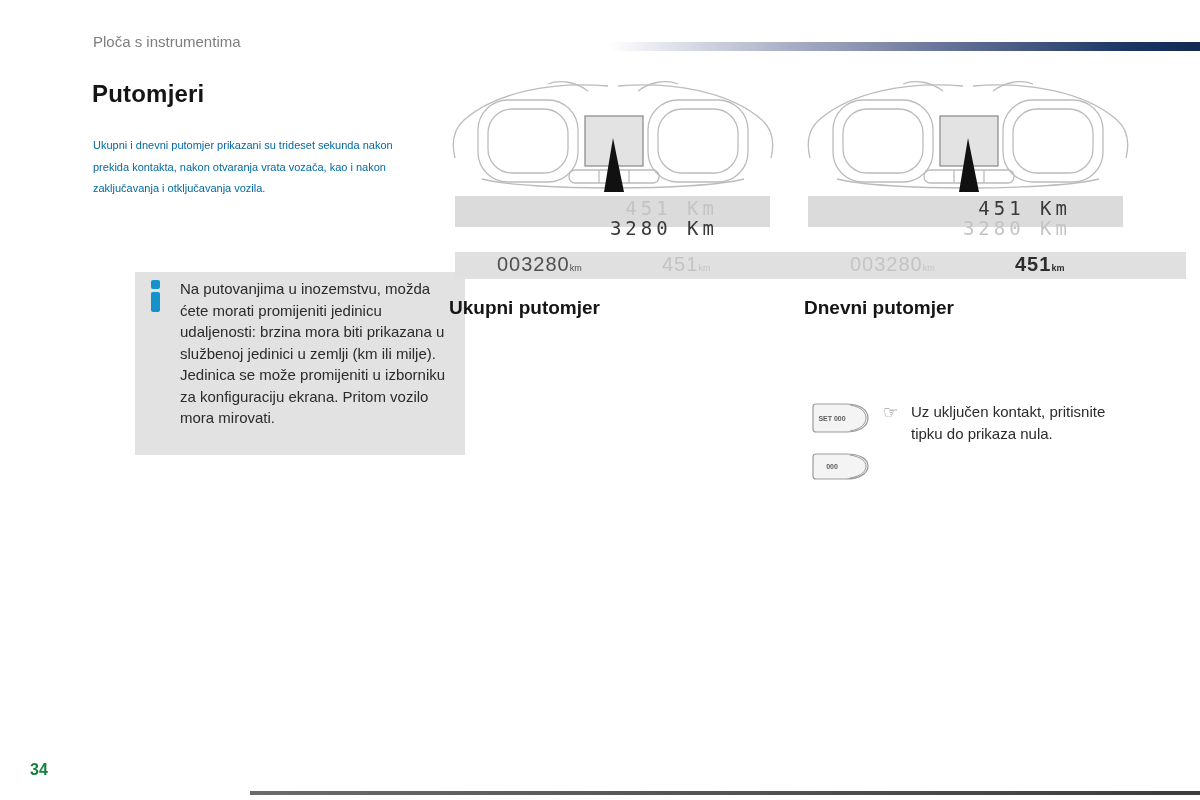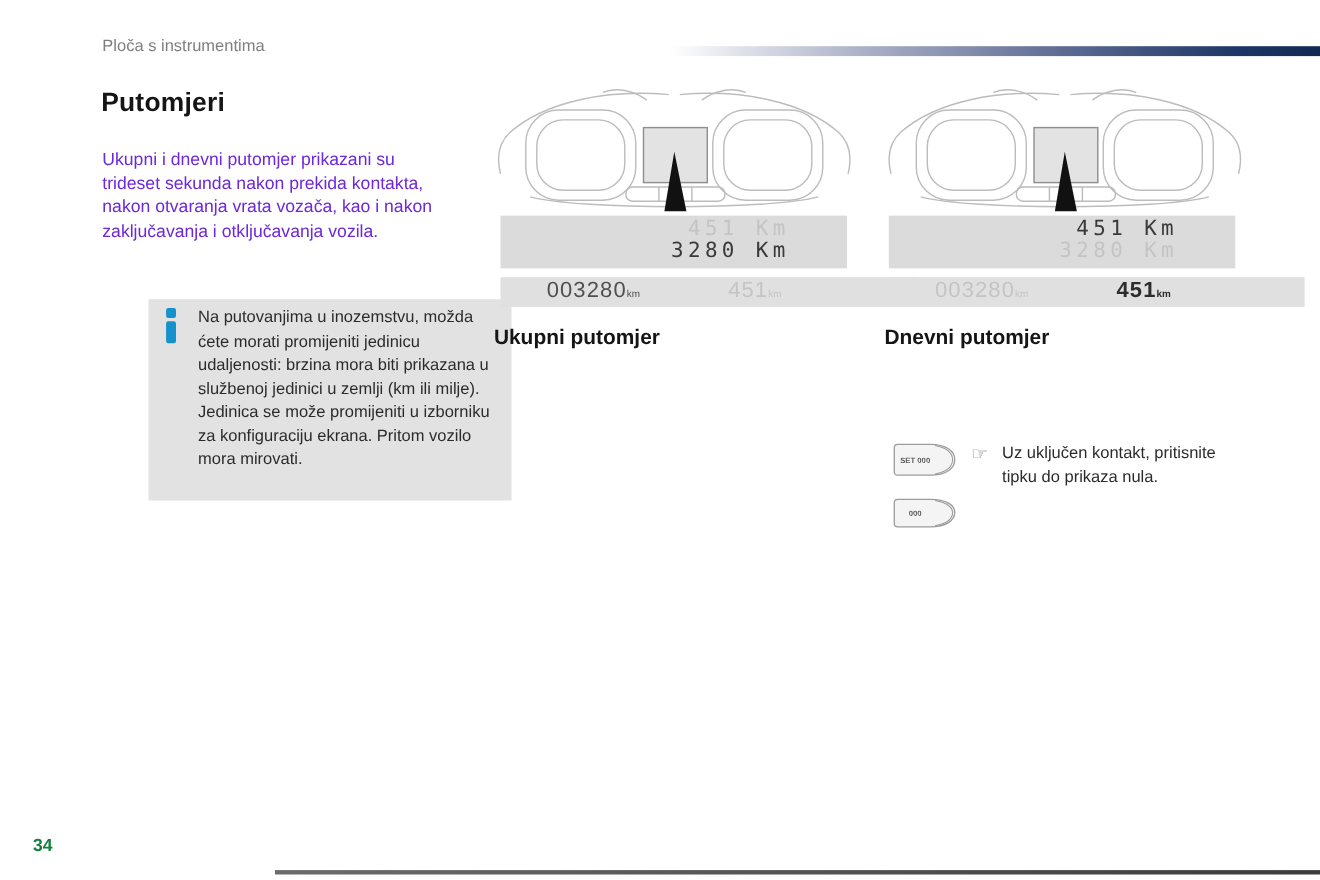--- a/index.html
+++ b/index.html
@@ -5,33 +5,33 @@
   html,body{margin:0;padding:0;background:#fff;}
   #page{position:relative;width:1200px;height:800px;background:#fff;overflow:hidden;
         font-family:"Liberation Sans",sans-serif;color:#2e2e2e;text-decoration:underline;}
 
   .breadcrumb{position:absolute;left:93px;top:33px;font-size:15px;color:#7e7e7e;}
   .head-bar{position:absolute;left:608px;top:42px;width:592px;height:9px;
             background:linear-gradient(to right,rgba(255,255,255,0),#aab0c6 30%,#5f6d94 60%,#1c3564 88%,#122a52);}
 
   .page-title{position:absolute;left:92px;top:80px;font-size:24px;font-weight:bold;color:#151515;letter-spacing:0.2px;}
 
-  .intro{position:absolute;left:93px;top:135px;width:312px;font-size:16px;line-height:21.5px;color:#6d28d9;}
+  .intro{position:absolute;left:93px;top:135px;width:312px;font-size:11px;line-height:21.5px;color:#0369a1;}
 
   .info-box{position:absolute;left:95px;top:272px;width:330px;height:183px;background:#e2e2e2;margin-left:40px;}
   .info-i{position:absolute;left:16px;top:8px;width:10px;color:#1592cb;}
   .info-i .dot{width:9px;height:9px;background:#1592cb;border-radius:2px;margin-bottom:3px;}
   .info-i .stem{width:9px;height:20px;background:#1592cb;border-radius:2px;}
   .info-text{position:absolute;left:45px;top:6px;width:278px;font-size:15px;line-height:21.5px;color:#2b2b2b;}
 
   .cluster{position:absolute;width:330px;height:118px;}
   .c1{left:448px;top:78px;}
   .c2{left:803px;top:78px;}
 
-  .lcd{position:absolute;width:315px;height:48px;background:#dbdbdb;
+  .lcd{position:absolute;width:315px;height:31px;background:#dbdbdb;
        font-family:"DejaVu Sans Mono",monospace;}
   .lcd .row{position:absolute;right:52px;letter-spacing:4px;font-size:19px;white-space:pre;}
   .lcd .r1{top:1px;}
   .lcd .r2{top:21px;text-align:right;}
   .dim{color:#c4c4c4;}
   .dark{color:#3a3a3a;}
   .lcd1{left:455px;top:196px;}
   .lcd2{left:808px;top:196px;}
 
   .odo{position:absolute;width:378px;height:27px;background:#e0e0e0;font-size:20px;}

